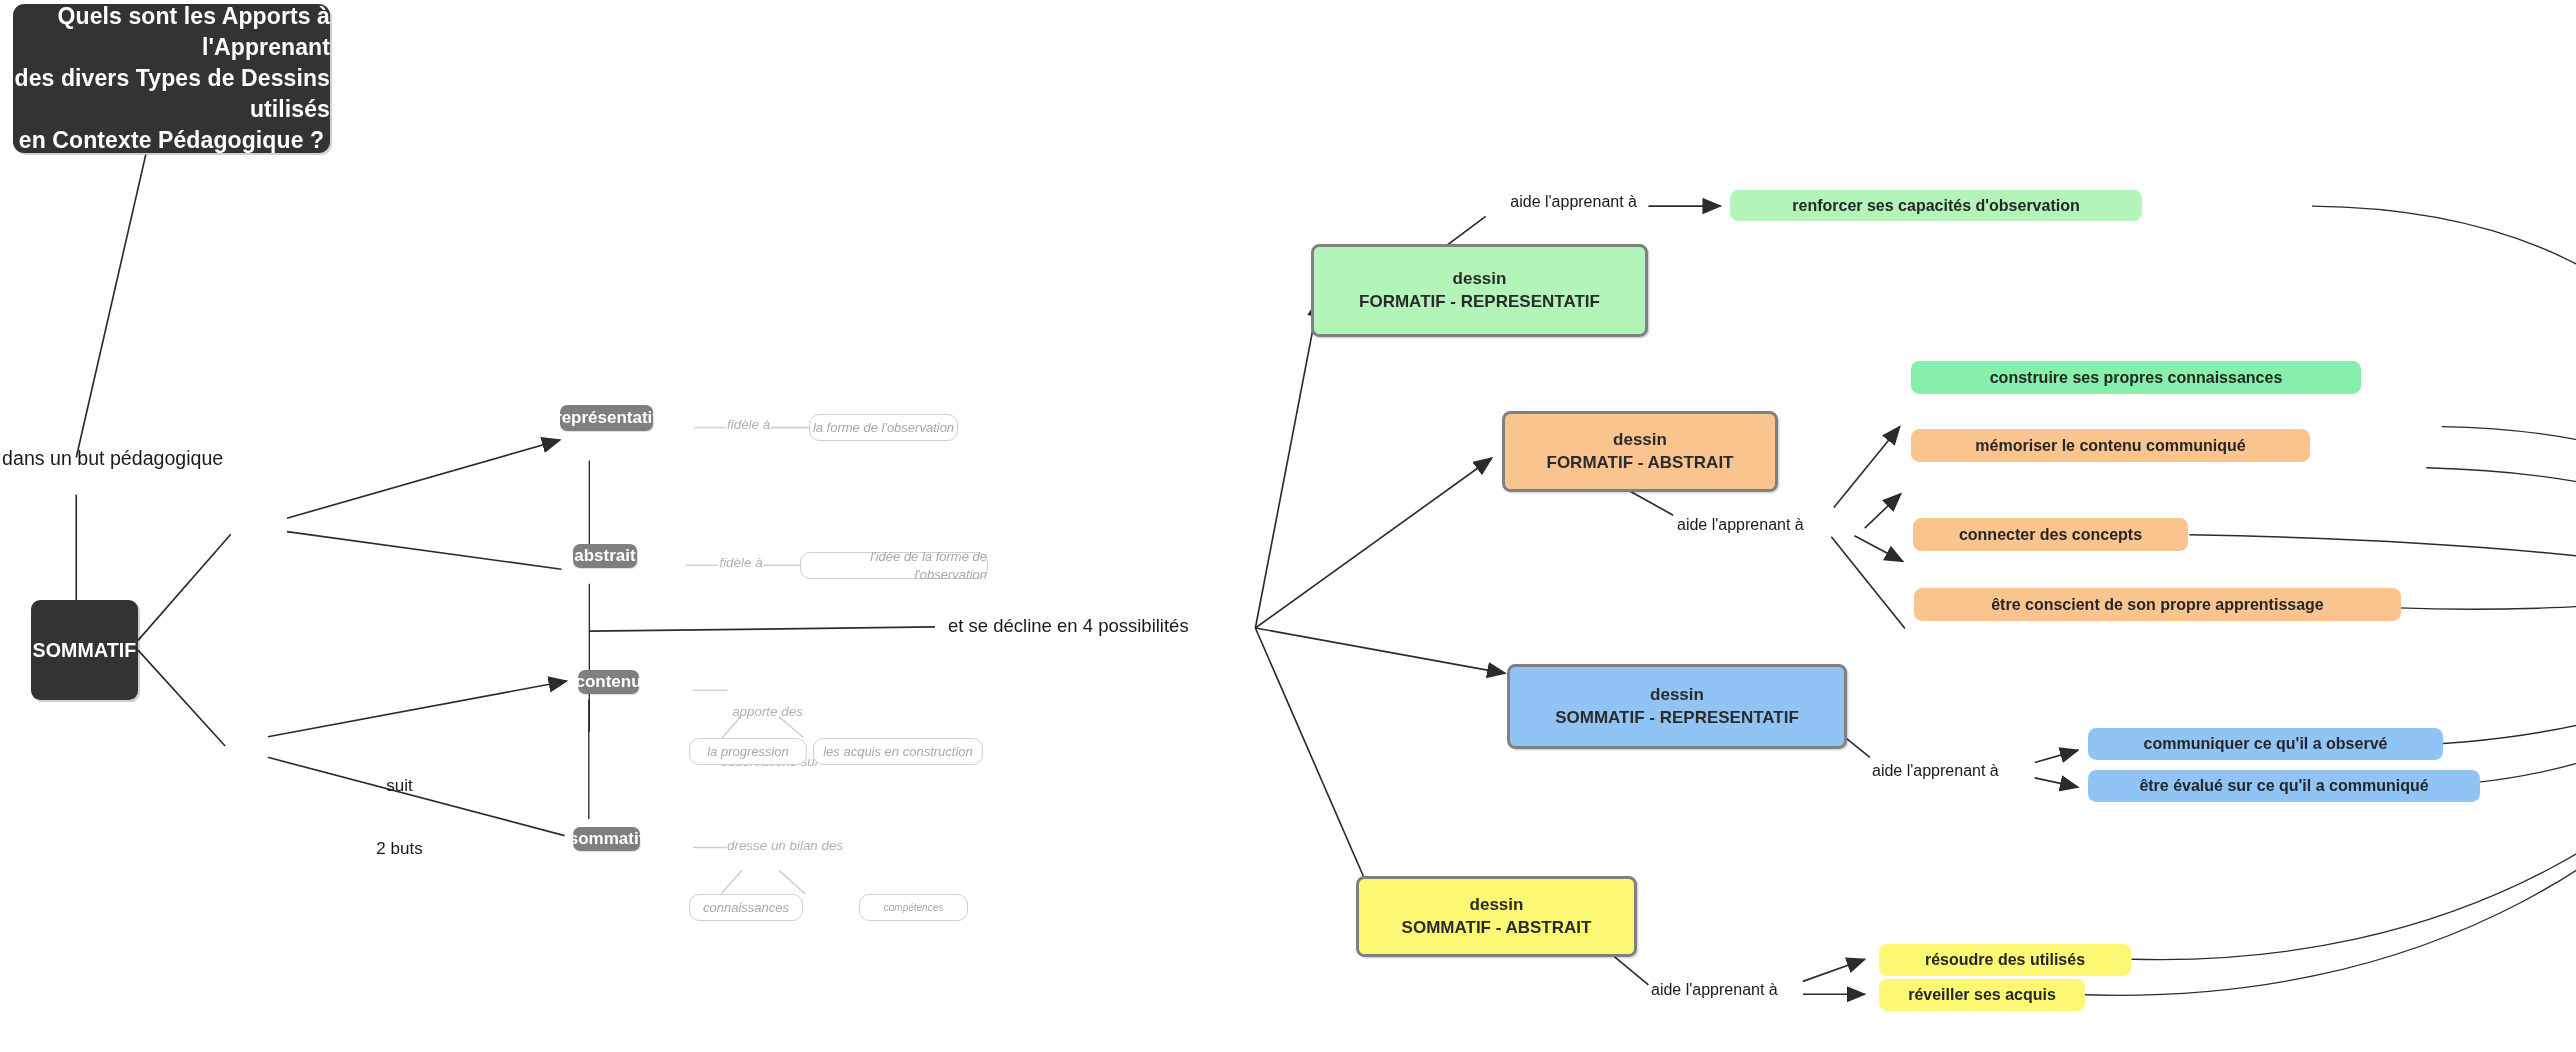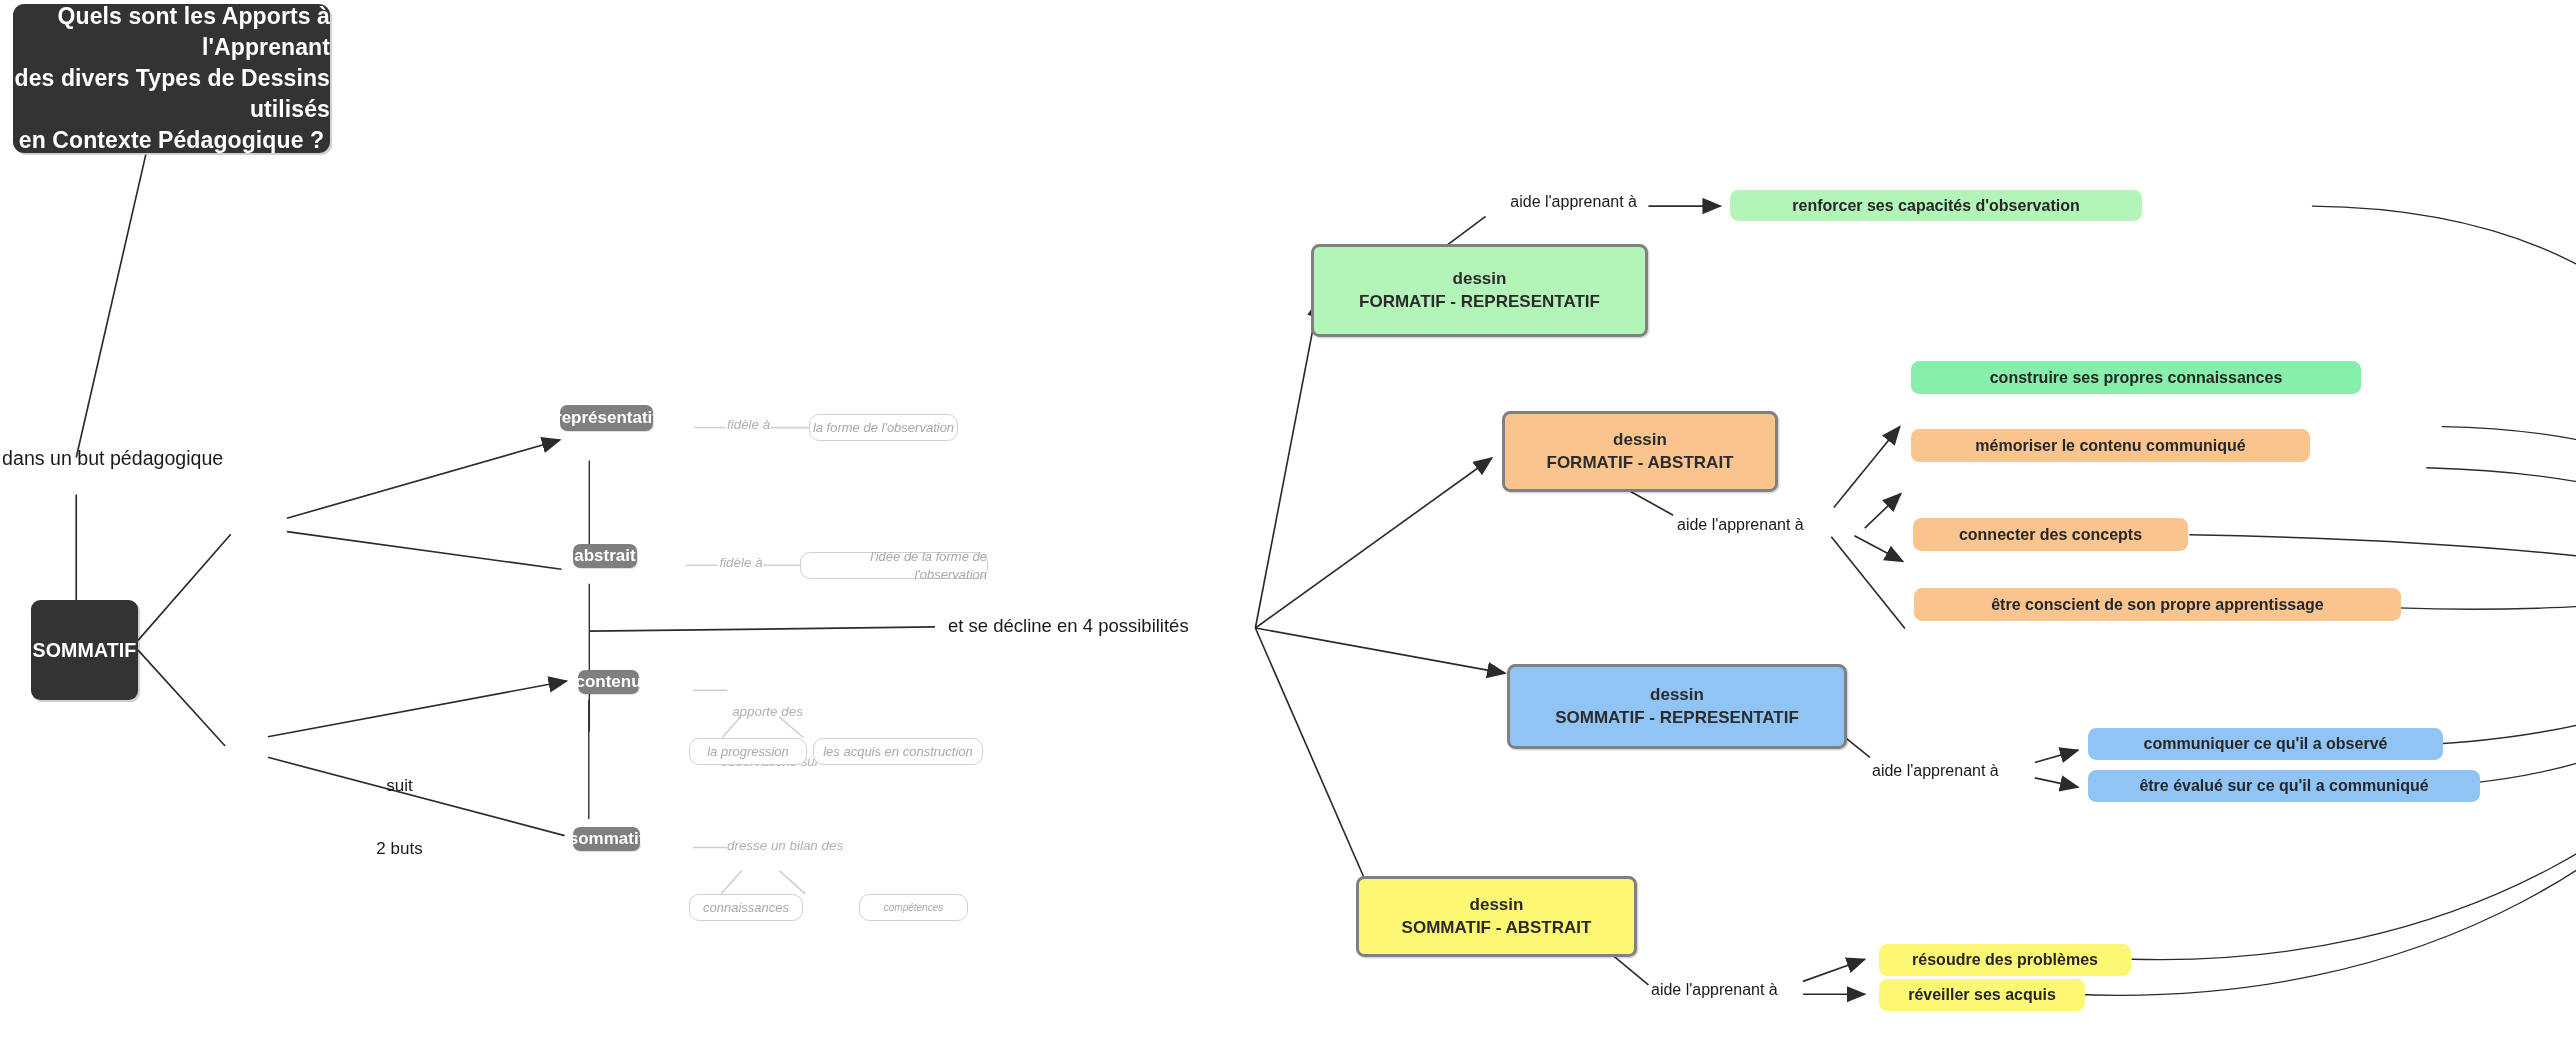--- a/index.html
+++ b/index.html
@@ -246,20 +246,20 @@
   </div>
 
   <div class="node chip" style="left:2088px;top:728px;width:355px;height:32px;background:#90c4f5;font-size:16px;">
     <span>communiquer ce qu'il a observé</span>
   </div>
   <div class="node chip" style="left:2088px;top:770px;width:392px;height:32px;background:#90c4f5;font-size:16px;">
     <span>être évalué sur ce qu'il a communiqué</span>
   </div>
 
   <div class="node chip" style="left:1879px;top:944px;width:252px;height:32px;background:#fcf873;font-size:16px;">
-    <span>résoudre des problèmes</span>
+    <span>résoudre des utilisés</span>
   </div>
   <div class="node chip" style="left:1879px;top:979px;width:206px;height:32px;background:#fcf873;font-size:16px;">
     <span>réveiller ses acquis</span>
   </div>
 
 </div>
 
 
 </body></html>

